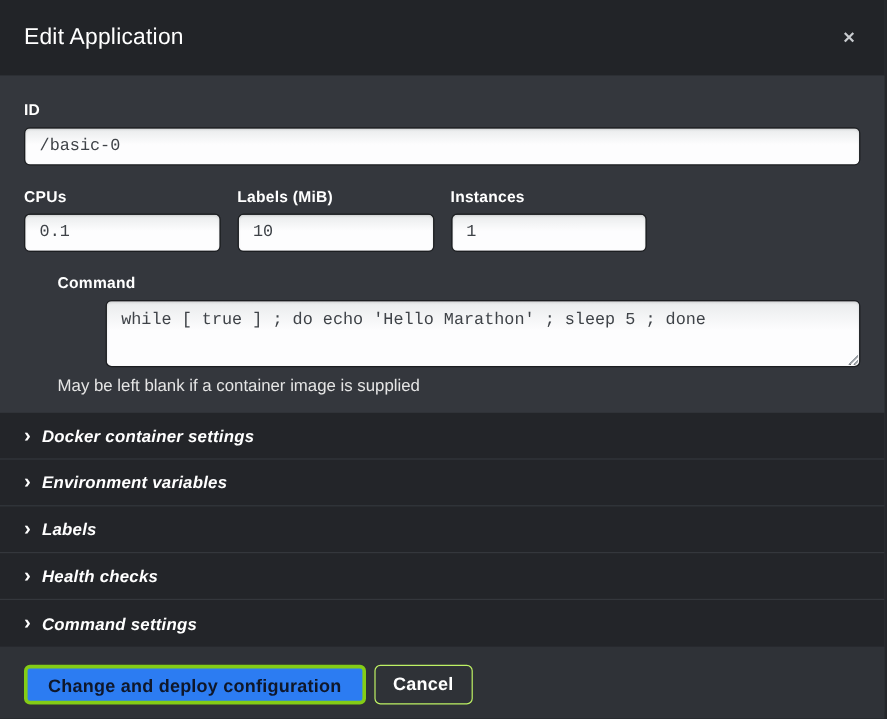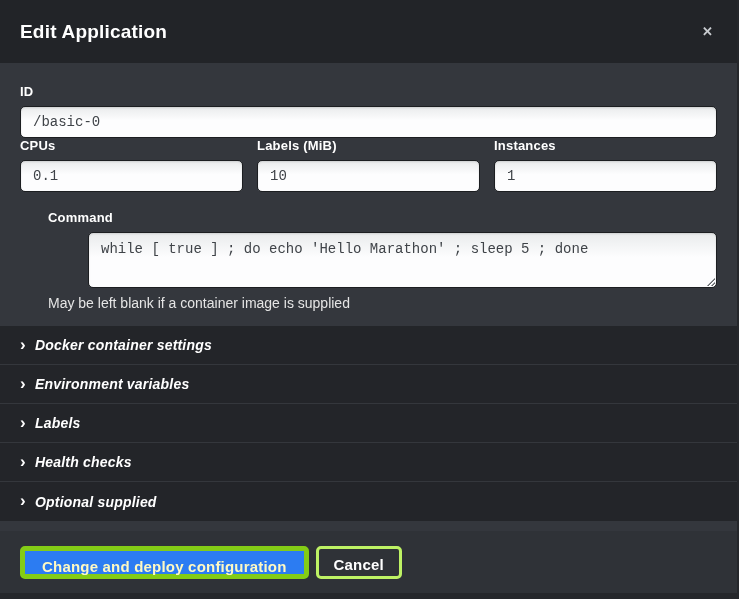--- a/index.html
+++ b/index.html
@@ -6,39 +6,39 @@
   html,body { width:739px; height:599px; background:#25272b; }
   body { font-family:"Liberation Sans", sans-serif; }
 
   .screen { position:relative; width:739px; height:599px; background:#25272b; overflow:hidden; }
   .modal { position:absolute; top:0; left:0; width:737px; height:593px; background:#34373d;
            display:flex; flex-direction:column; }
 
   
   .modal-header { height:63px; background:#222428; display:flex; align-items:center;
                   padding:0 20px; flex:0 0 auto; }
-  .modal-title { color:#ffffff; font-size:19px; font-weight:700; letter-spacing:.2px; }
+  .modal-title { color:#ffffff; font-size:19px; font-weight:400; letter-spacing:.2px; }
   .close-btn { margin-left:auto; background:none; border:none; color:#c9ccd0; font-size:13px;
                font-weight:700; cursor:pointer; line-height:1; padding:4px; }
 
   
   .modal-body { flex:1 1 auto; background:#34373d; padding:21px 20px 0 20px; }
 
   .field-label { display:block; color:#ffffff; font-size:13px; font-weight:700;
                  margin-bottom:7px; letter-spacing:.2px; }
   .text-input, .text-area {
     width:100%; height:32px; border:1px solid #1c1e21; border-radius:5px;
     background:linear-gradient(#e9ebec, #fdfdfe 45%);
     color:#3f4348; font-size:14px; padding:0 12px;
     font-family:Liberation Mono, monospace; outline:none;
     box-shadow: inset 0 1px 2px rgba(0,0,0,.12);
   }
-  .field-group { }
+  .field-group { margin-bottom:18px; }
 
-  .grid-row { display:grid; grid-template-columns:repeat(3, 1fr); column-gap:14px; margin-bottom:18px; }
+  .grid-row { display:grid; grid-template-columns:repeat(4, 1fr); column-gap:14px; margin-bottom:18px; }
 
   .textarea-wrap { position:relative;margin-left:40px; }
   .text-area { height:56px; padding:7px 12px; resize:vertical; line-height:1.4; display:block; }
   .resize-grip { position:absolute; right:2px; bottom:2px; width:10px; height:10px;
     background:repeating-linear-gradient(135deg, transparent 0 2px, #9aa0a6 2px 3px);
     clip-path:polygon(100% 0, 100% 100%, 0 100%); pointer-events:none; }
   .help-text { color:#e5e5e5; font-size:14px; margin-top:7px; }
 
   
   .accordion { margin:15px -20px 0 -20px; background:#232529; }
@@ -47,22 +47,22 @@
   .accordion-row:last-child { border-bottom:none; }
   .chevron { color:#ffffff; font-size:17px; font-weight:700; width:15px; line-height:1;
              margin-top:-2px; }
   .accordion-label { color:#ffffff; font-size:14px; font-weight:700; letter-spacing:.2px;font-style:italic; }
 
   
   .modal-footer { flex:0 0 62px; background:#2f3237; display:flex; align-items:center;
                   padding:0 20px; }
   .btn { font-family:"Liberation Sans", sans-serif; font-size:15px; font-weight:700;
          border-radius:5px; padding:7px 17px; height:33px; cursor:pointer; letter-spacing:.2px; }
-  .btn-primary { background:#2c7cf2; border:5px solid #84cc16; color:#fef9c3; }
-  .btn-cancel { background:transparent; border:3px solid #bef264; color:#ffffff; margin-left:7px;
+  .btn-primary { background:#2c7cf2; border:3px solid #84cc16; color:#0f172a; }
+  .btn-cancel { background:transparent; border:1px solid #bef264; color:#ffffff; margin-left:7px;
                 padding:7px 15px; }
 </style>
 </head>
 <body>
 
 <div class="screen">
   <div class="modal">
 
     <div class="modal-header">
       <div class="modal-title">Edit Application</div>
@@ -112,21 +112,21 @@
         <div class="accordion-row">
           <span class="chevron">›</span>
           <span class="accordion-label">Labels</span>
         </div>
         <div class="accordion-row">
           <span class="chevron">›</span>
           <span class="accordion-label">Health checks</span>
         </div>
         <div class="accordion-row">
           <span class="chevron">›</span>
-          <span class="accordion-label">Optional supplied</span>
+          <span class="accordion-label">Command settings</span>
         </div>
       </div>
 
     </div>
 
     <div class="modal-footer">
       <button class="btn btn-primary">Change and deploy configuration</button>
       <button class="btn btn-cancel">Cancel</button>
     </div>
 

